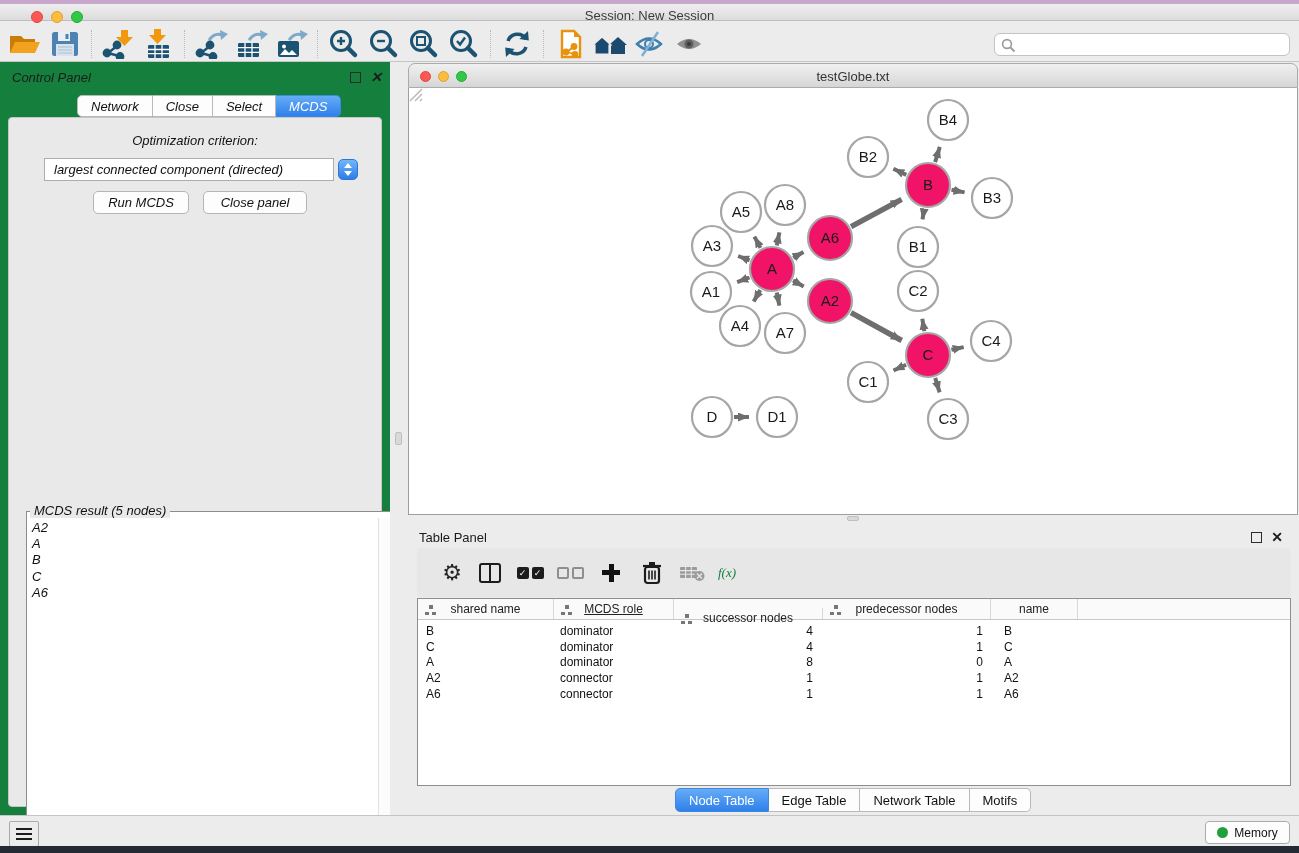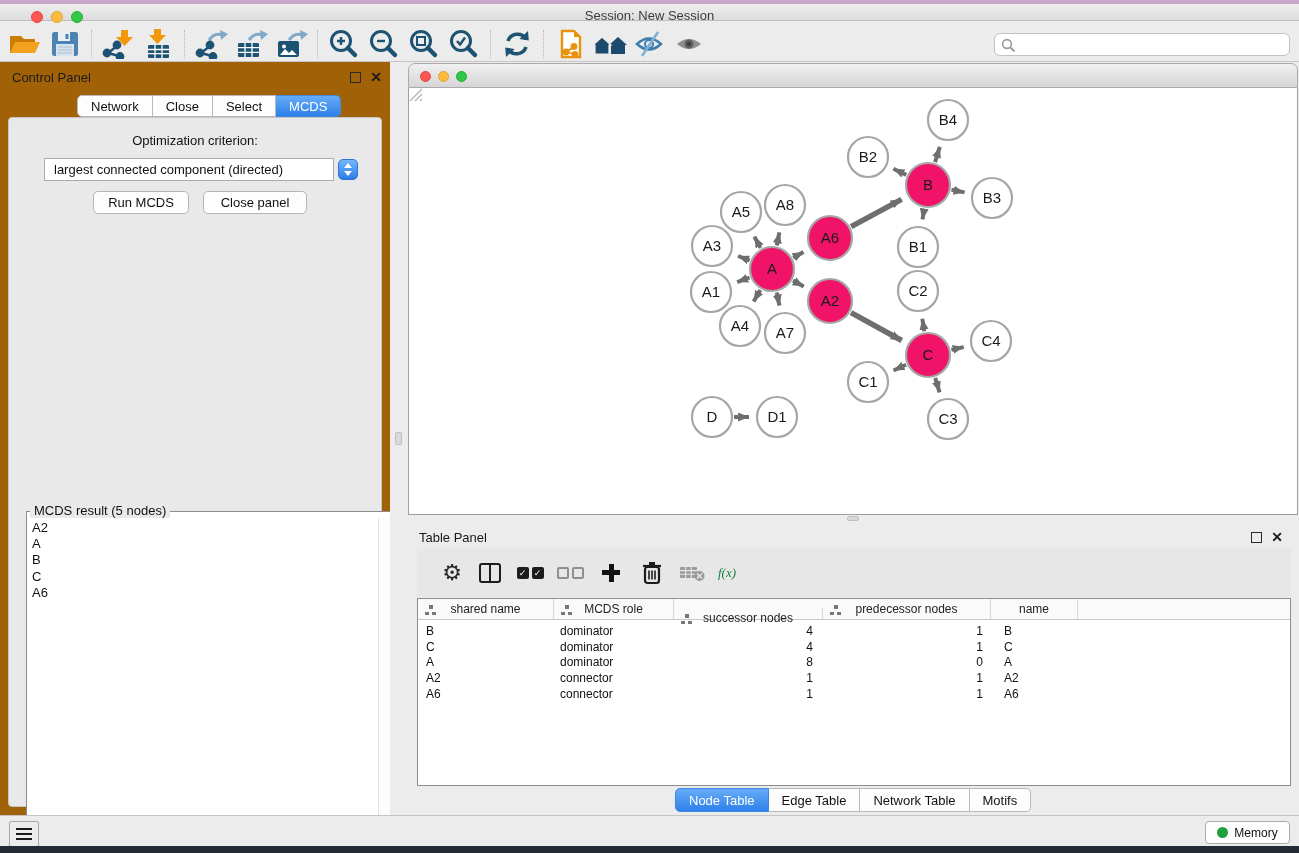--- a/index.html
+++ b/index.html
@@ -23,21 +23,21 @@
     border-bottom:1px solid #C6C6C6; display:flex; align-items:center; padding-left:5px; }
   .tb-btn { width:40px; height:32px; display:flex; align-items:center; justify-content:center; }
   .tb-sep { width:1px; height:28px; border-left:1px dotted #B9B9B9; margin:0 6px; }
   .tb-search { position:absolute; right:9px; top:6px; width:296px; height:23px; background:#fff;
     border:1px solid #C3C3C3; border-radius:6px; }
   .tb-search svg { position:absolute; left:6px; top:4px; }
   .tb-search input { position:absolute; left:24px; top:1px; width:265px; height:19px; border:none; outline:none;
     font-size:13px; background:transparent; font-family:"Liberation Sans",sans-serif; }
 
   
-  .control-panel { position:absolute; left:0; top:62px; width:390px; height:753px; background:#a16207; }
+  .control-panel { position:absolute; left:0; top:62px; width:390px; height:753px; background:#15803d;font-style:italic; }
   .panel-title { position:absolute; left:12px; top:8px; font-size:13px; color:#1A1A1A; }
   .panel-ctl { position:absolute; top:9px; display:flex; gap:9px; }
   .control-panel .panel-ctl { right:8px; }
   .float-box { width:11px; height:11px; border:1.8px solid #2B2B2B; margin-top:1px; }
   .close-x { font-size:14px; font-weight:bold; color:#1A1A1A; line-height:13px; }
 
   .seg-row { position:absolute; display:flex; }
   .cp-tabs { left:77px; top:33px; }
   .seg { height:22px; line-height:21px; padding:0 13px; background:#FDFDFD; border:1px solid #B9B9B9;
     border-left:none; font-size:13px; color:#111; white-space:nowrap; }
@@ -337,20 +337,21 @@
     </div>
 
   <div class="right-area">
     <div class="net-window">
       <div class="net-titlebar">
         <div class="lights net">
           <div class="light red"></div>
           <div class="light yellow"></div>
           <div class="light green"></div>
         </div>
+        <div class="title">testGlobe.txt</div>
       </div>
       <div class="net-canvas">
         <svg id="graph" width="888" height="425">
             <defs>
               <marker id="arr" markerUnits="userSpaceOnUse" markerWidth="13" markerHeight="11" refX="11" refY="4.5" orient="auto">
                 <path d="M0 0 L11 4.5 L0 9 Z" fill="#6E6E6E"></path>
               </marker>
             </defs>
             <line x1="351.5" y1="159.9" x2="345.4" y2="148.6" stroke="#6E6E6E" stroke-width="4" marker-end="url(#arr)"></line>
             <line x1="367.8" y1="157.5" x2="370.4" y2="144.4" stroke="#6E6E6E" stroke-width="4" marker-end="url(#arr)"></line>
@@ -499,21 +500,21 @@
               <path d="M1 6.6 h17 M1 10.2 h17 M6.6 3 v11 M12.3 3 v11" stroke="#E7E7E7" stroke-width="1.1"></path>
               <circle cx="20.5" cy="12" r="5" fill="#9B9B9B"></circle>
               <path d="M18 9.5 l5 5 M23 9.5 l-5 5" stroke="#E7E7E7" stroke-width="1.4"></path>
             </svg>
           </div>
         <div class="tp-ico fx">f(x)</div>
       </div>
       <div class="data-table">
         <div class="thead" id="thead">
             <div class="th" style="width: 136px;"><span class="tree-ico"></span><span>shared name</span></div>
-            <div class="th" style="width: 120px;"><span class="tree-ico"></span><span>MCDS role</span></div>
+            <div class="th" style="width: 120px; text-decoration: underline;"><span class="tree-ico"></span><span>MCDS role</span></div>
             <div class="th" style="width: 149px; margin-top: 9px;"><span class="tree-ico"></span><span>successor nodes</span></div>
             <div class="th" style="width: 168px;"><span class="tree-ico"></span><span>predecessor nodes</span></div>
             <div class="th" style="width: 87px;"><span>name</span></div>
           </div>
         <div class="tbody" id="tbody">
             <div class="tr">
               <div class="td" style="width: 136px; text-align: left; padding-left: 8px;">B</div>
               <div class="td" style="width: 120px; text-align: left; padding-left: 6px;">dominator</div>
               <div class="td" style="width: 149px; text-align: right; padding-right: 10px;">4</div>
               <div class="td" style="width: 168px; text-align: right; padding-right: 8px;">1</div>

